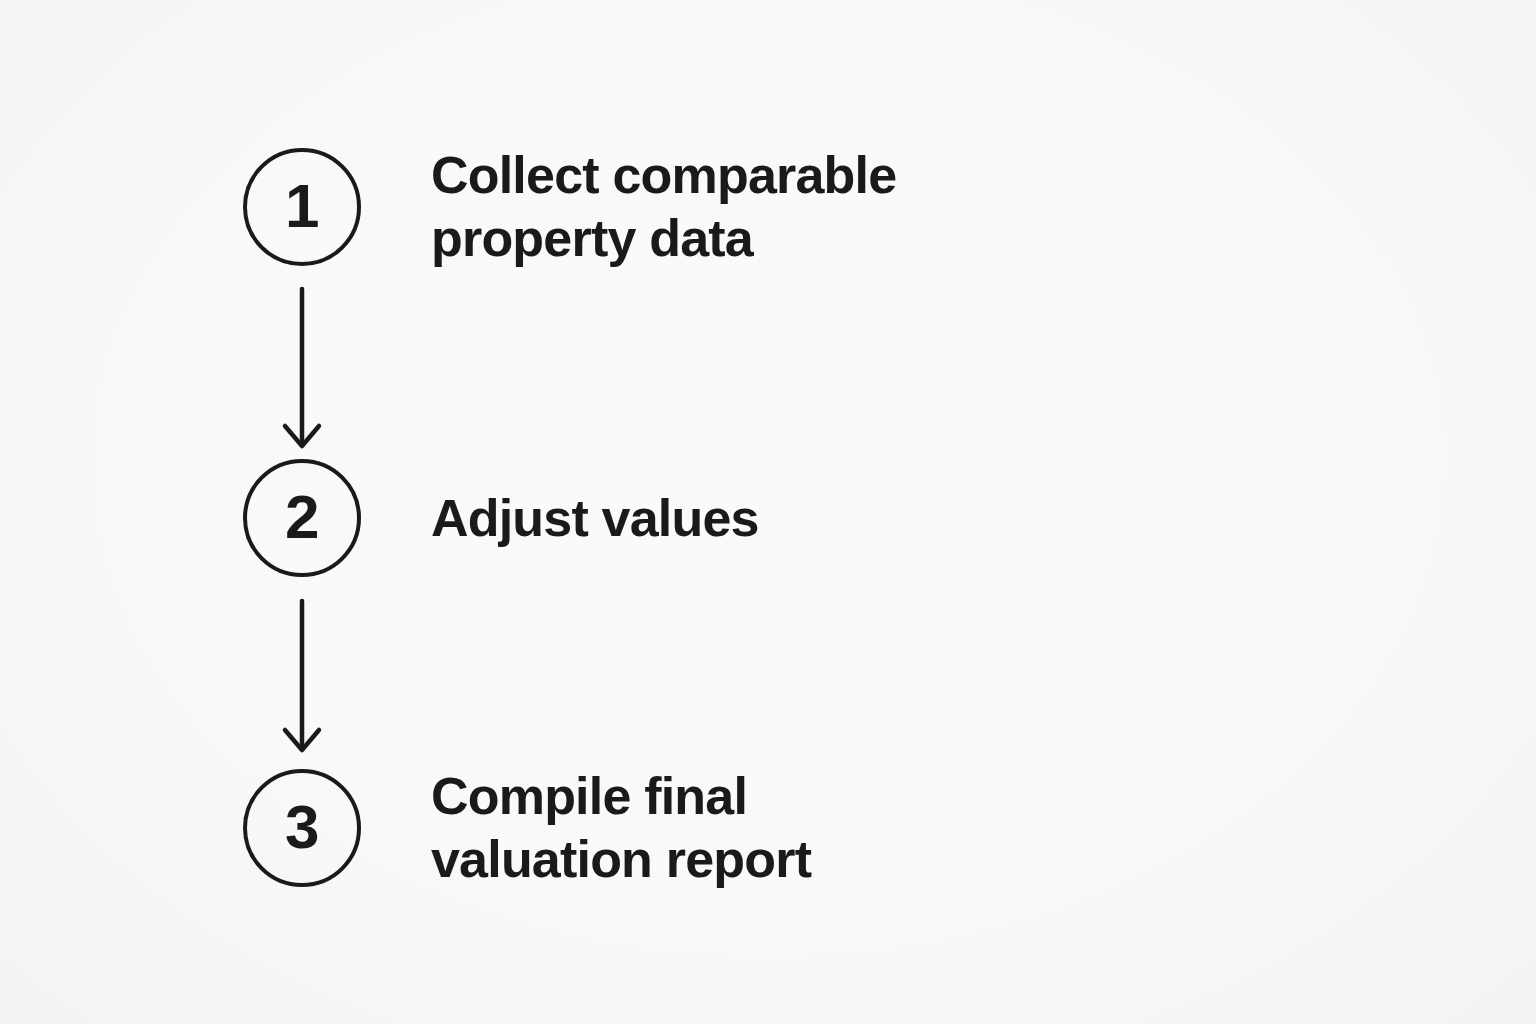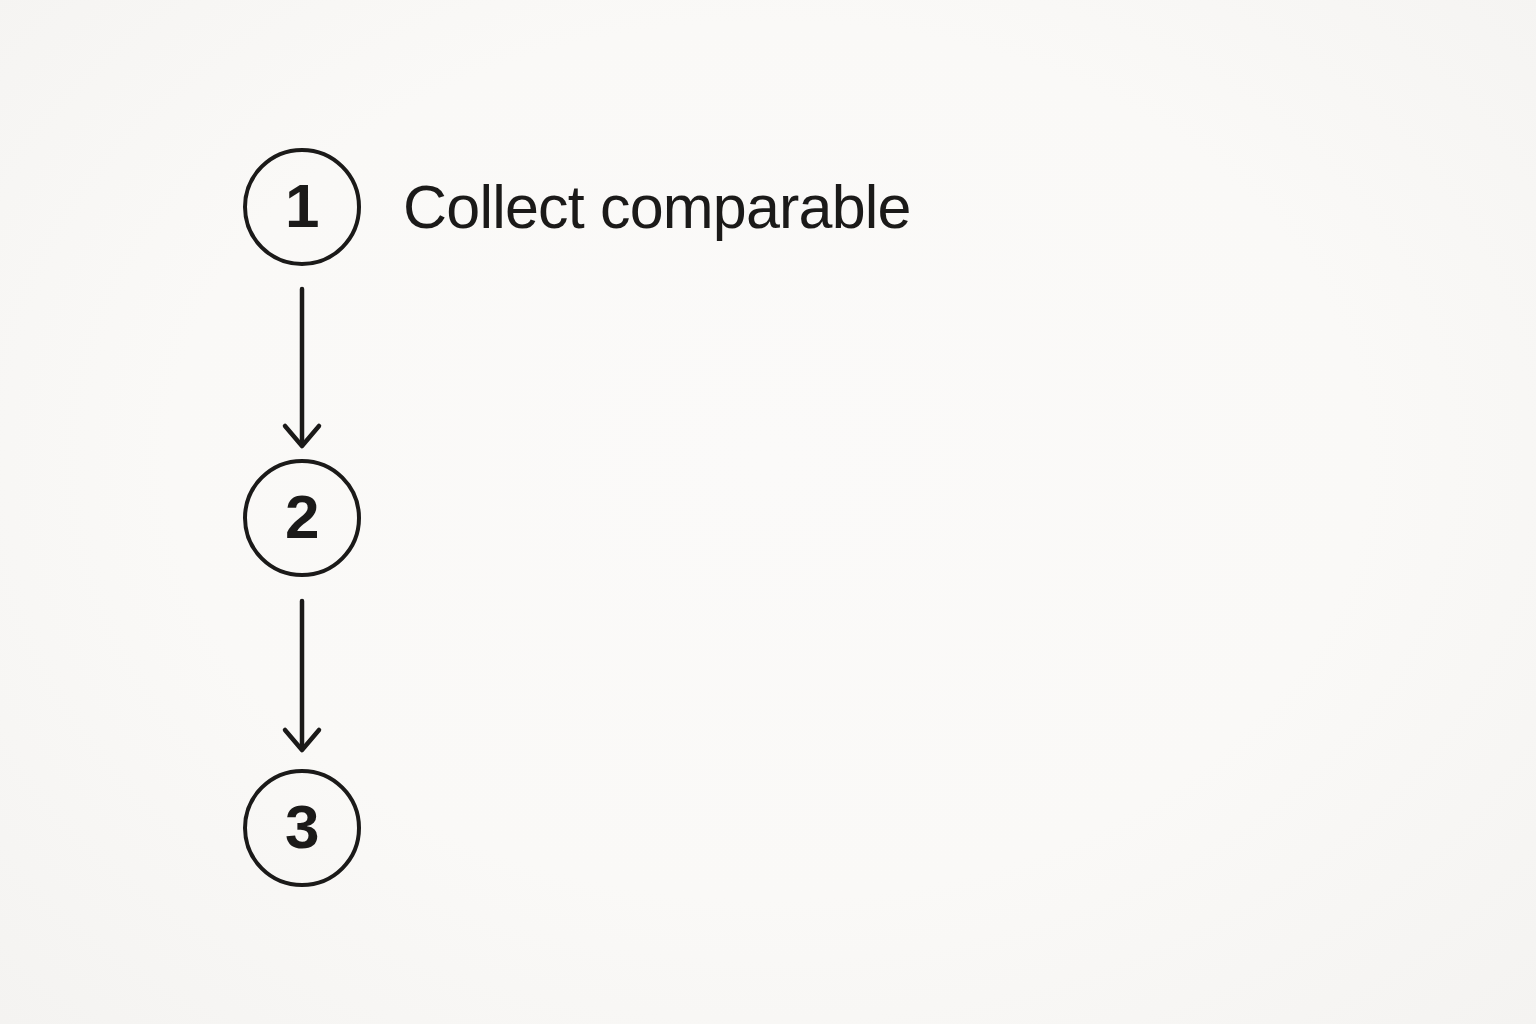--- a/index.html
+++ b/index.html
@@ -41,23 +41,23 @@
   }
   .circle span {
     font-size: 62px;
     font-weight: 700;
     color: #1b1a19;
     letter-spacing: -0.5px;
     line-height: 1;
     transform: translateY(-1px);
   }
   .label {
-    margin-left: 42px;
-    font-size: 61px;
-    font-weight: 400;
+    margin-left: 70px;
+    font-size: 52px;
+    font-weight: 700;
     color: #1b1a19;
     line-height: 63px;
     letter-spacing: -0.8px;
     white-space: nowrap;
   }
   .arrow {
     position: absolute;
     left: 280px;
     display: block;
   }
@@ -75,40 +75,46 @@
 <body>
 
 <div class="canvas">
 
   <div class="step step-1">
     <div class="circle">
       <span>1</span>
     </div>
     <div class="label">
       <div>Collect comparable</div>
+      <div>property data</div>
     </div>
   </div>
 
   <svg class="arrow arrow-1" width="44" height="166" viewBox="0 0 44 166">
     <line x1="22" y1="3" x2="22" y2="159"></line>
     <polyline points="5,140 22,160 39,140"></polyline>
   </svg>
 
   <div class="step step-2">
     <div class="circle">
       <span>2</span>
     </div>
     <div class="label">
+      <div>Adjust values</div>
     </div>
   </div>
 
   <svg class="arrow arrow-2" width="44" height="158" viewBox="0 0 44 158">
     <line x1="22" y1="3" x2="22" y2="151"></line>
     <polyline points="5,132 22,152 39,132"></polyline>
   </svg>
 
   <div class="step step-3">
     <div class="circle">
       <span>3</span>
     </div>
+    <div class="label">
+      <div>Compile final</div>
+      <div>valuation report</div>
+    </div>
   </div>
 
 </div>
 
 </body></html>

